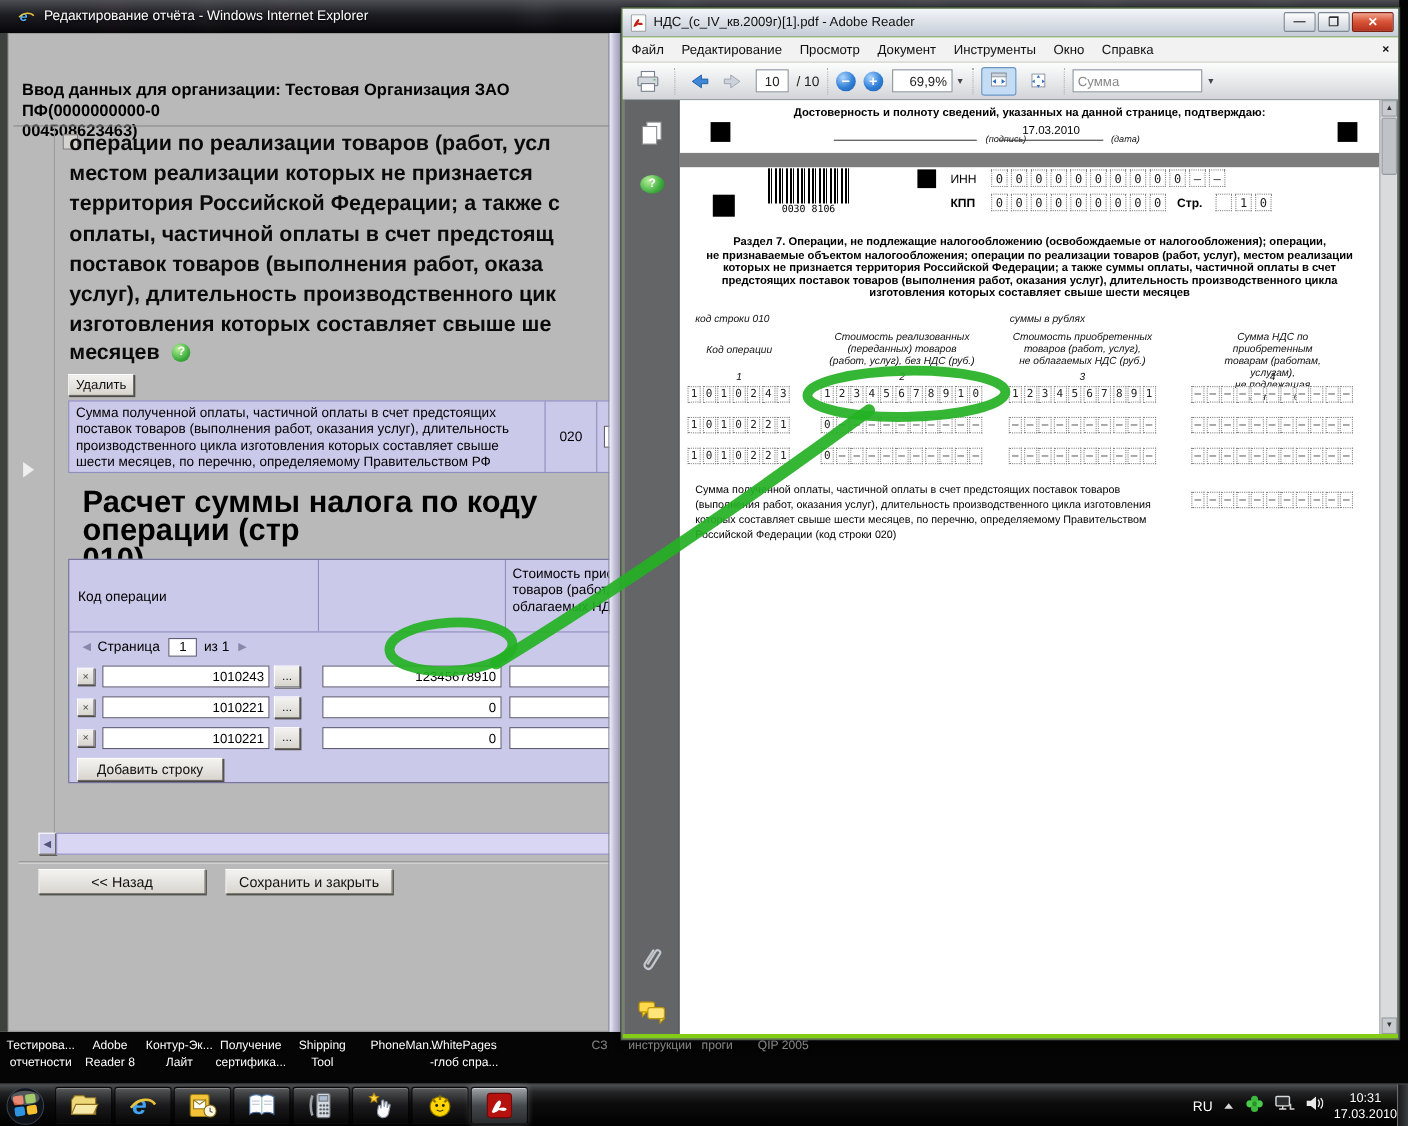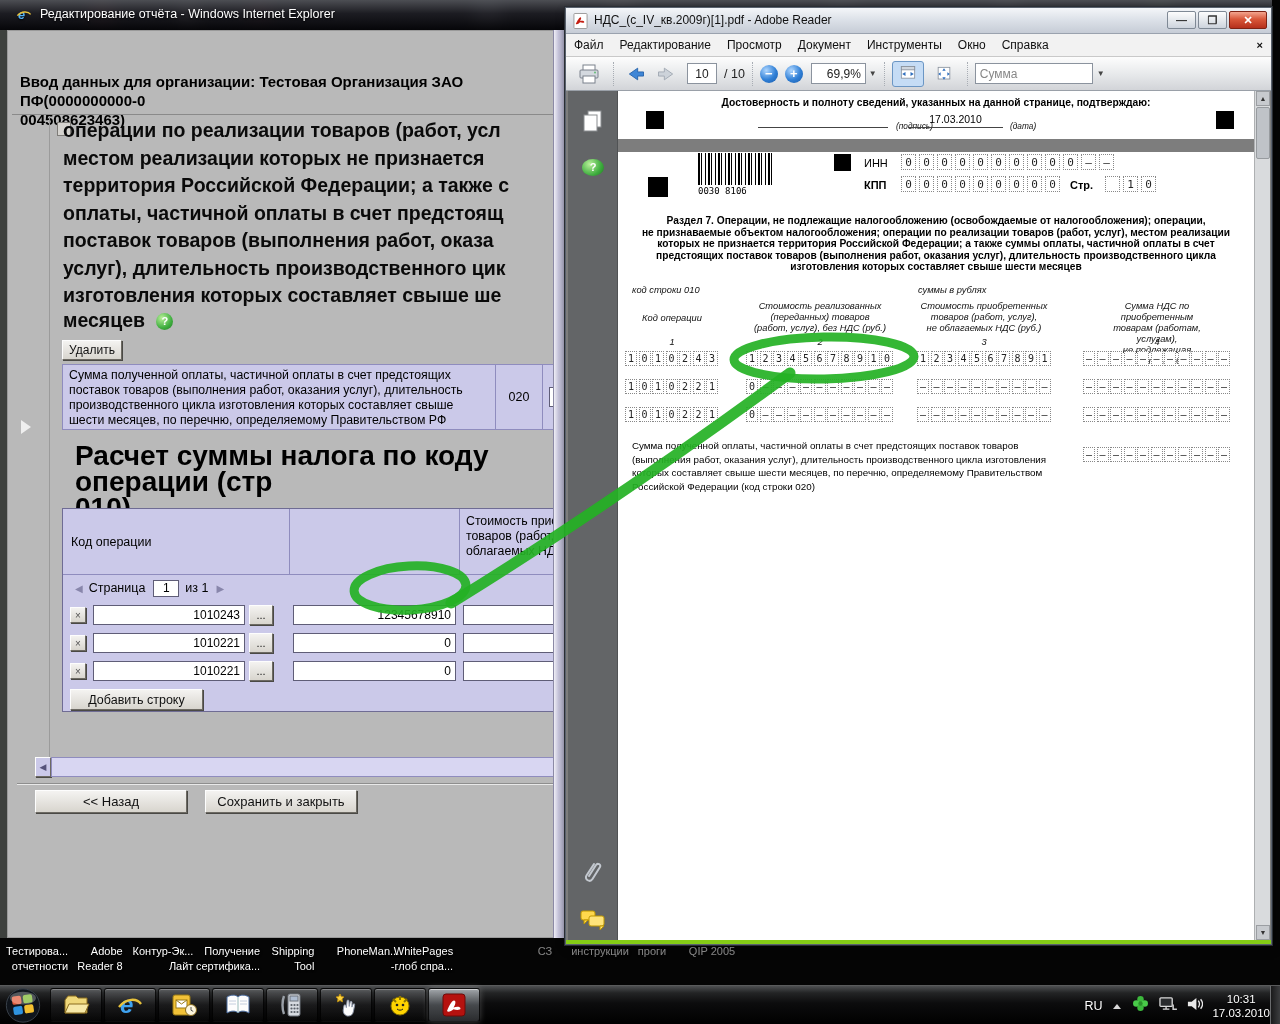--- a/index.html
+++ b/index.html
@@ -69,21 +69,21 @@
   .cells-md .cell { width:15px; height:16px; margin-right:3px; font-size:11px; }
   .pdf-it { font-style:italic; font-size:9.3px; color:#111; line-height:11px; }
   .pdf-colhead { position:absolute; transform:translateX(-50%); text-align:center; }
   .barcode { position:absolute; width:74px; height:32px;
     background:repeating-linear-gradient(90deg,#000 0 2px,#fff 2px 3px,#000 3px 4px,#fff 4px 7px,#000 7px 8px,#fff 8px 10px); }
 
   
   #annot { position:absolute; left:0; top:0; width:1280px; height:1024px; pointer-events:none; z-index:40; }
 
   
-  .desk-label { position:absolute; transform:translateX(-50%); text-align:right; color:#fff;
+  .desk-label { position:absolute; transform:translateX(-50%); text-align:center; color:#fff;
     font-size:11px; line-height:15px; text-shadow:1px 1px 2px #000; white-space:pre-line; }
   .desk-label.dim { opacity:.5; }
 
   
   #taskbar { position:absolute; left:0; top:985px; width:1280px; height:39px; z-index:50;
     background:linear-gradient(180deg,#4e5052 0,#232425 18%,#0c0c0d 45%,#000 100%); border-top:1px solid #5a5b5c; }
   .tb-btn { position:absolute; top:2px; width:52px; height:34px; border-radius:3px;
     background:linear-gradient(180deg,rgba(120,122,125,.55),rgba(40,40,42,.55) 50%,rgba(10,10,10,.6));
     border:1px solid rgba(0,0,0,.8); box-shadow:inset 0 1px 0 rgba(255,255,255,.25);
     display:flex; align-items:center; justify-content:center; }
@@ -313,21 +313,21 @@
         <div class="abs" style="left:140px;top:36px;width:130px;border-top:1px solid #444"></div>
         <div class="abs pdf-it" style="left:278px;top:30px;font-size:8.3px">(подпись)</div>
         <div class="abs" style="left:295px;top:22px;width:85px;text-align:center;font-size:10.5px;color:#000">17.03.2010</div>
         <div class="abs" style="left:290px;top:36px;width:95px;border-top:1px solid #444"></div>
         <div class="abs pdf-it" style="left:392px;top:30px;font-size:8.3px">(дата)</div>
 
         <div class="abs" style="left:0;top:48px;width:636px;height:13px;background:#7d7d7d"></div>
 
         <div class="sq" style="left:30px;top:86px;width:20px;height:20px"></div>
         <div class="barcode" style="left:80px;top:62px"></div>
-        <div class="abs" style="left:80px;top:95px;width:74px;font-size:9px;font-family:'DejaVu Sans Mono',monospace">0030 8106</div>
+        <div class="abs" style="left:80px;top:95px;width:74px;text-align:center;font-size:9px;font-family:'DejaVu Sans Mono',monospace">0030 8106</div>
         <div class="sq" style="left:216px;top:63px;width:17px;height:17px"></div>
         <div class="abs" style="left:246px;top:66px;font-size:11px;font-weight:normal">ИНН</div>
         <div class="cells cells-md" style="left:283px;top:63px">
             <span class="cell">0</span>
             <span class="cell">0</span>
             <span class="cell">0</span>
             <span class="cell">0</span>
             <span class="cell">0</span>
             <span class="cell">0</span>
             <span class="cell">0</span>

